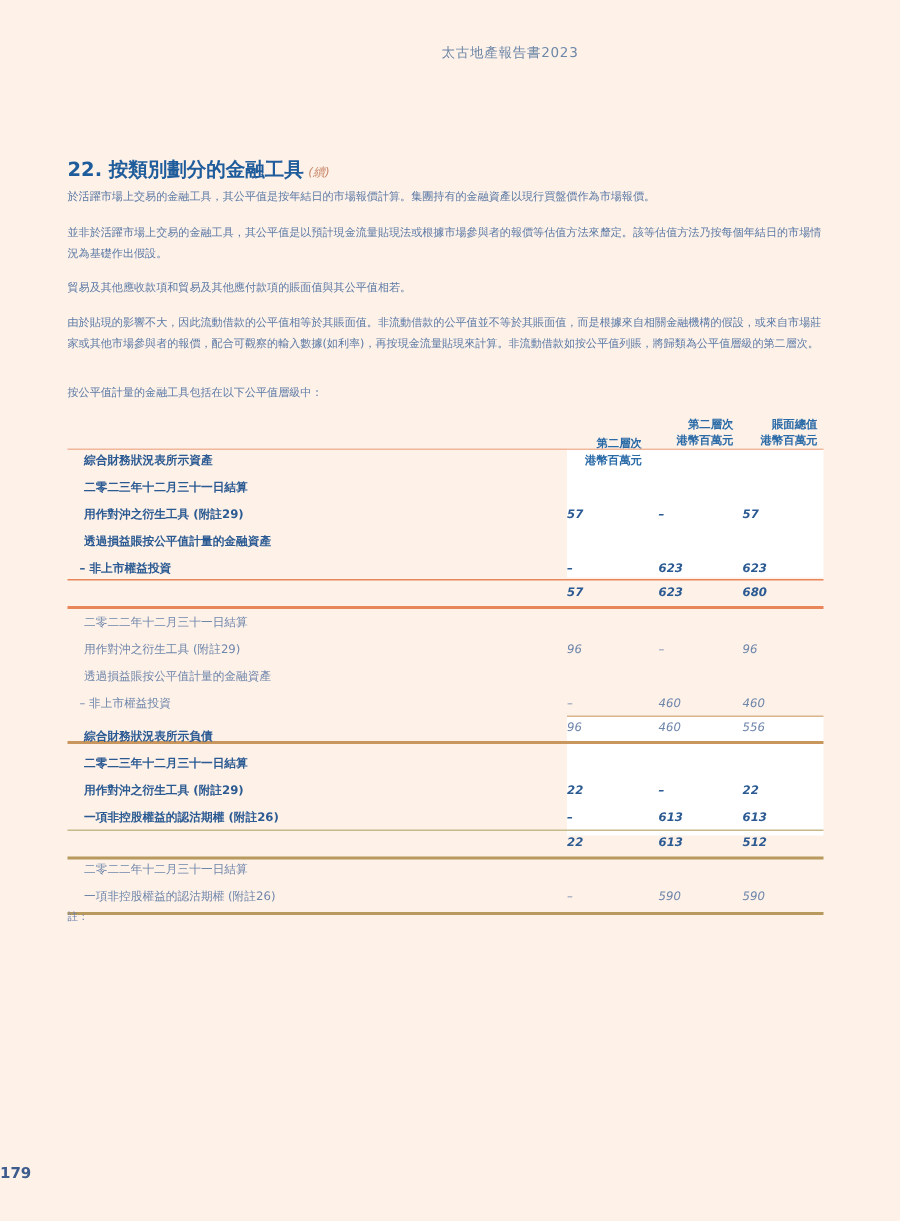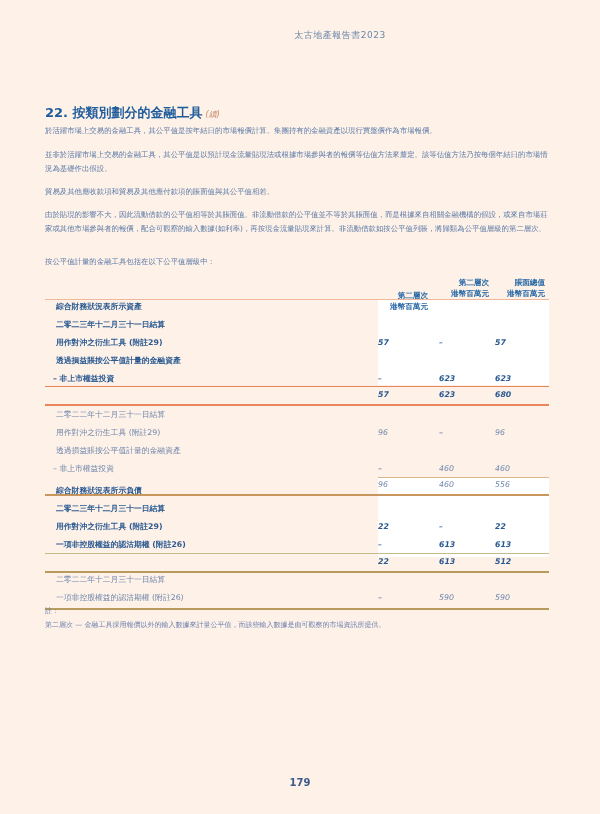--- a/index.html
+++ b/index.html
@@ -36,21 +36,21 @@
     }
     .row .label { position: absolute; left: 11px; }
     .row .v { position: absolute; text-align: left; width: 50px; font-style: italic; }
     .v1 { left: 333px; } .v2 { left: 394px; } .v3 { left: 450px; }
     .bold { font-weight: bold; color: #2b5a92; }
     .light { color: #6f86ab; font-weight: normal; }
     .hline { position: absolute; left: 0; width: 504px; }
     .hline.part { left: 333px; width: 171px; }
     .notes { position: absolute; left: 45px; top: 605px; font-size: 7px; line-height: 13.5px; color: #6f80ad; }
     .page-number {
-      position: absolute; top: 777px; left: 0; width: 600px; text-align: center;
+      position: absolute; top: 777px; left: 0; width: 600px; 
       font-size: 10px; font-weight: bold; color: #3d5b8c;
     }
   </style>
 </head>
 <body>
 
 <div class="running-header">太古地產報告書2023</div>
 
 <div class="section-title">
   <span>22. 按類別劃分的金融工具</span><span class="cont">(續)</span>
@@ -169,16 +169,15 @@
     <span class="label">一項非控股權益的認沽期權 (附註26)</span>
     <span class="v v1">–</span>
     <span class="v v2">590</span>
     <span class="v v3">590</span>
   </div>
   <div class="hline" style="top:336px; height:2px; background:#b89a5e;"></div>
 </div>
 
 <div class="notes">
   <div>註：</div>
-  <div>第二層次 — 金融工具採用報價以外的輸入數據來計量公平值，而該些輸入數據是由可觀察的市場資訊所提供。</div>
 </div>
 
 <div class="page-number">179</div>
 
 </body></html>

